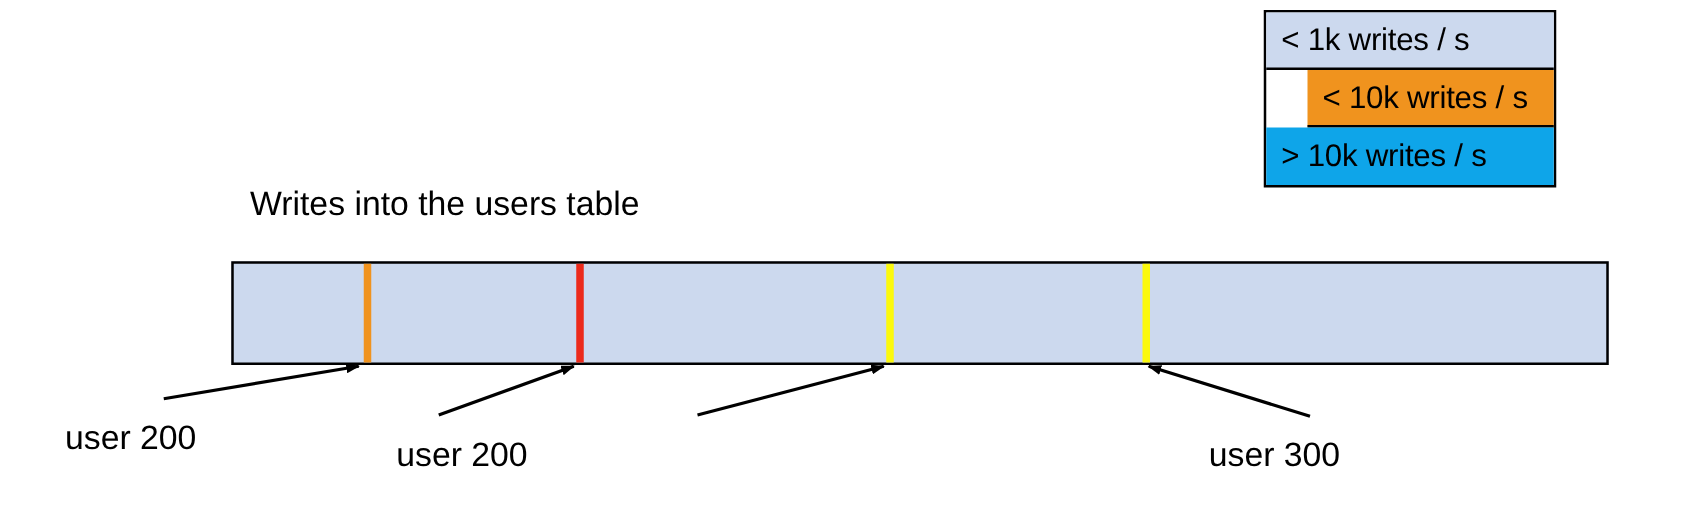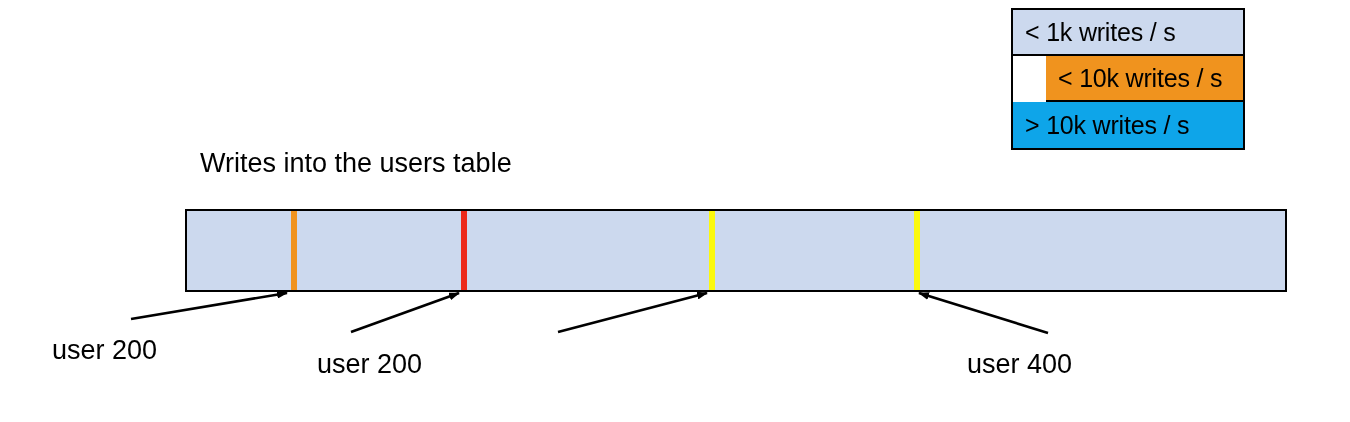--- a/index.html
+++ b/index.html
@@ -125,15 +125,15 @@
       </marker>
     </defs>
     <line x1="131" y1="319" x2="287" y2="293" stroke="#000000" stroke-width="2.6" marker-end="url(#arrowhead)"></line>
     <line x1="351" y1="332" x2="459" y2="293" stroke="#000000" stroke-width="2.6" marker-end="url(#arrowhead)"></line>
     <line x1="558" y1="332" x2="707" y2="293" stroke="#000000" stroke-width="2.6" marker-end="url(#arrowhead)"></line>
     <line x1="1048" y1="333" x2="919" y2="293" stroke="#000000" stroke-width="2.6" marker-end="url(#arrowhead)"></line>
   </svg>
 
   <div class="callout-label" style="left:52px; top:337px;">user 200</div>
   <div class="callout-label" style="left:274px; top:351px;margin-left:43px;">user 200</div>
-  <div class="callout-label" style="left:967px; top:351px;">user 400</div>
+  <div class="callout-label" style="left:967px; top:351px;">user 300</div>
 
 </div>
 
 </body></html>

